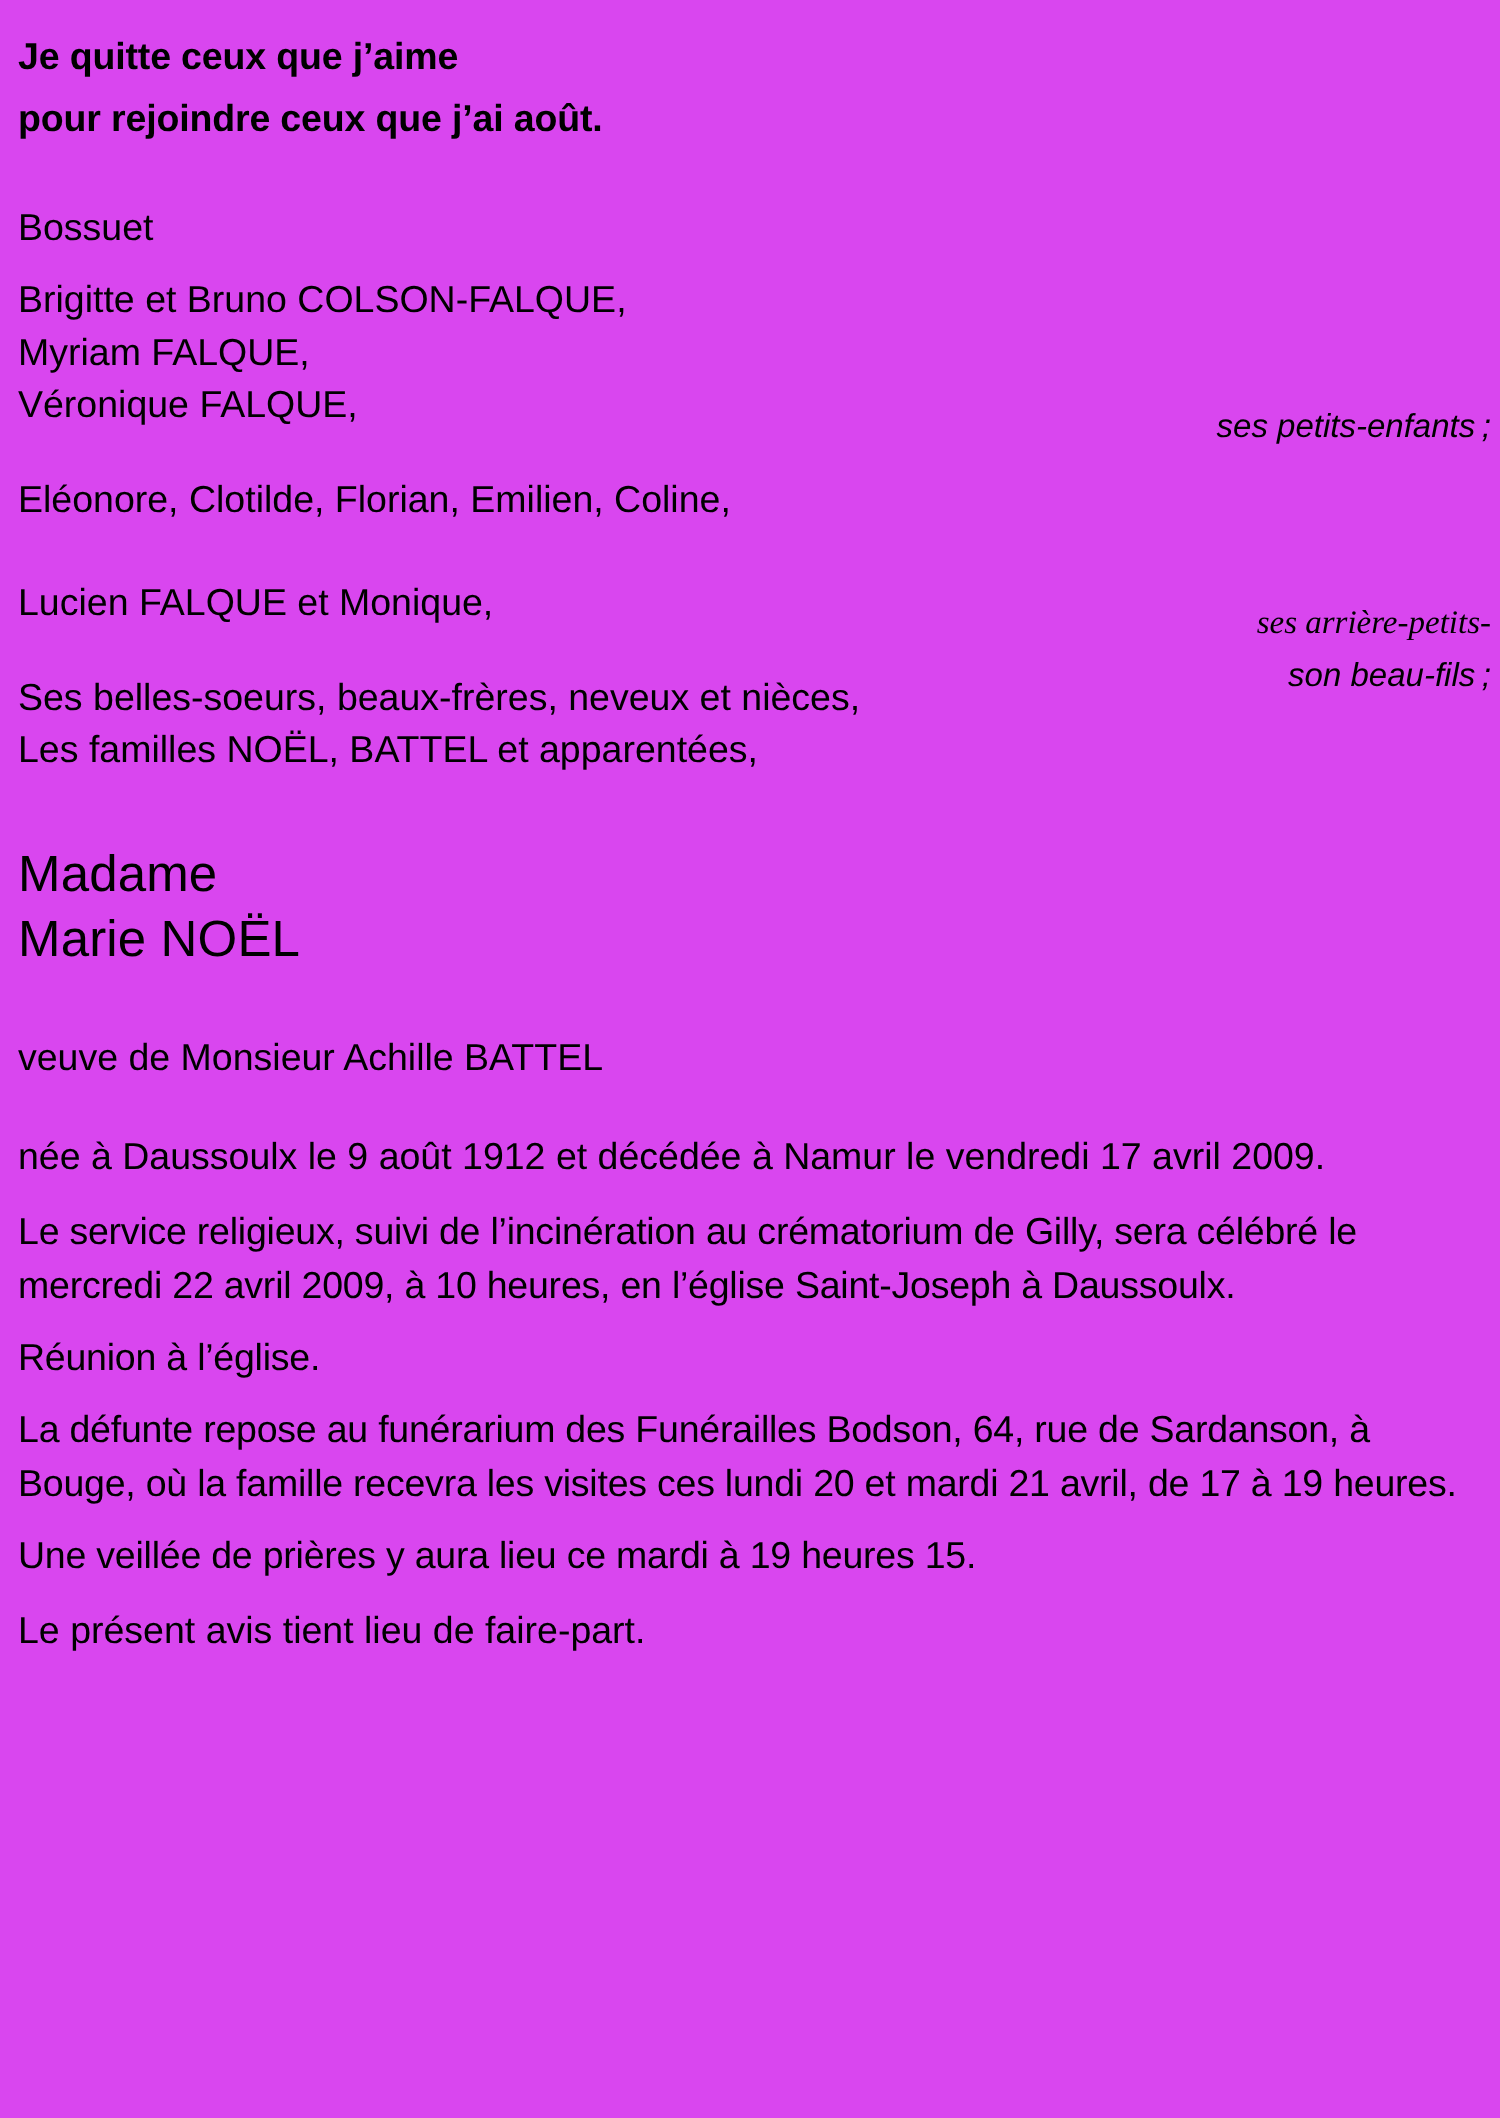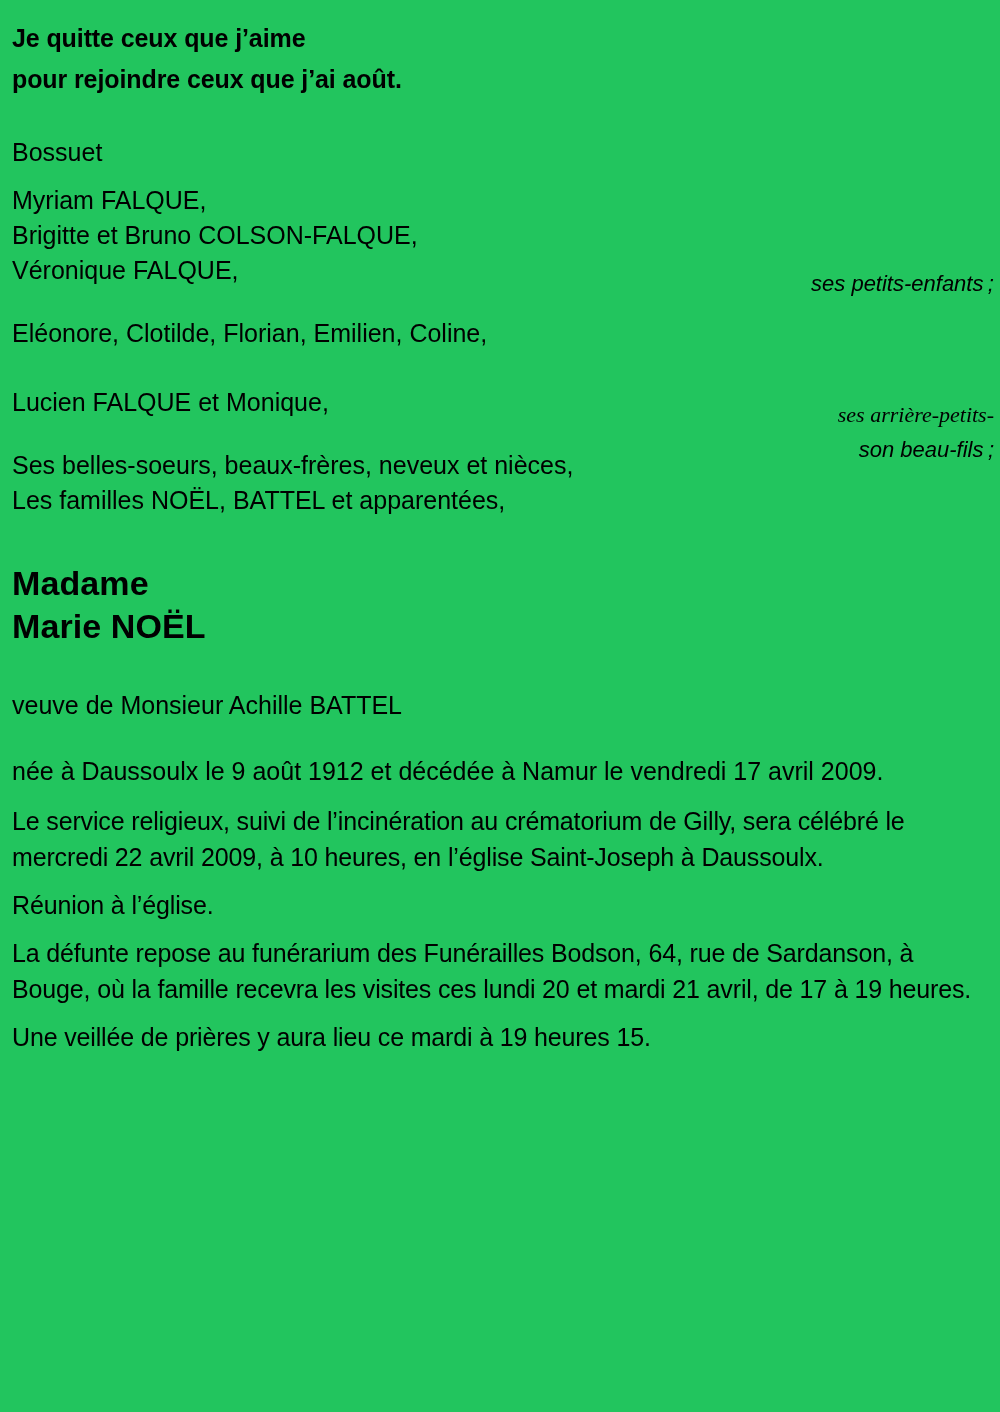--- a/index.html
+++ b/index.html
@@ -10,21 +10,21 @@
   }
   body {
     font-family: "Liberation Sans", "DejaVu Sans", sans-serif;
     color: #000000;
     -webkit-font-smoothing: antialiased;
   }
   .page {
     position: relative;
     width: 1000px;
     height: 1412px;
-    background: #22c55e;
+    background: #d946ef;
     box-sizing: border-box;
     padding: 12px 6px 0 12px;
     overflow: hidden;
   }
 
   
   .line {
     display: block;
     white-space: pre-wrap;
   }
@@ -87,21 +87,21 @@
     line-height: 35px;
     margin-top: 36px;
   }
 
   
   .name-block {
     margin-top: 44px;
   }
   .name-line {
     font-size: 34px;
-    font-weight: bold;
+    font-weight: normal;
     line-height: 43px;
     letter-spacing: 0.1px;
     white-space: pre-wrap;
   }
 
   .widow {
     font-size: 25px;
     font-weight: normal;
     line-height: 35px;
     margin-top: 40px;
@@ -141,22 +141,22 @@
   <div class="quote-block">
     <div class="quote-line">Je quitte ceux que j’aime</div>
     <div class="quote-line">pour rejoindre ceux que j’ai août.</div>
   </div>
 
   <div class="attribution">Bossuet</div>
 
   <div class="family-area">
 
     <div class="fam-left">
+      <div class="fam-line">Brigitte et Bruno COLSON-FALQUE,</div>
       <div class="fam-line">Myriam FALQUE,</div>
-      <div class="fam-line">Brigitte et Bruno COLSON-FALQUE,</div>
       <div class="fam-line">Véronique FALQUE,</div>
 
       <div class="gap-sm"></div>
 
       <div class="fam-line">Eléonore, Clotilde, Florian, Emilien, Coline,</div>
 
       <div class="gap-md"></div>
 
       <div class="fam-line">Lucien FALQUE et Monique,</div>
 
@@ -186,14 +186,15 @@
   <div class="birthdeath">née à Daussoulx le 9 août 1912 et décédée à Namur le vendredi 17 avril 2009.</div>
 
   <div class="bold-para">Le service religieux, suivi de l’incinération au crématorium de Gilly, sera célébré le mercredi 22 avril 2009, à 10 heures, en l’église Saint-Joseph à Daussoulx.</div>
 
   <div class="bold-para tight">Réunion à l’église.</div>
 
   <div class="bold-para tight">La défunte repose au funérarium des Funérailles Bodson, 64, rue de Sardanson, à Bouge, où la famille recevra les visites ces lundi 20 et mardi 21 avril, de 17 à 19 heures.</div>
 
   <div class="bold-para tight">Une veillée de prières y aura lieu ce mardi à 19 heures 15.</div>
 
+  <div class="closing">Le présent avis tient lieu de faire-part.</div>
 
 </div>
 
 </body></html>

